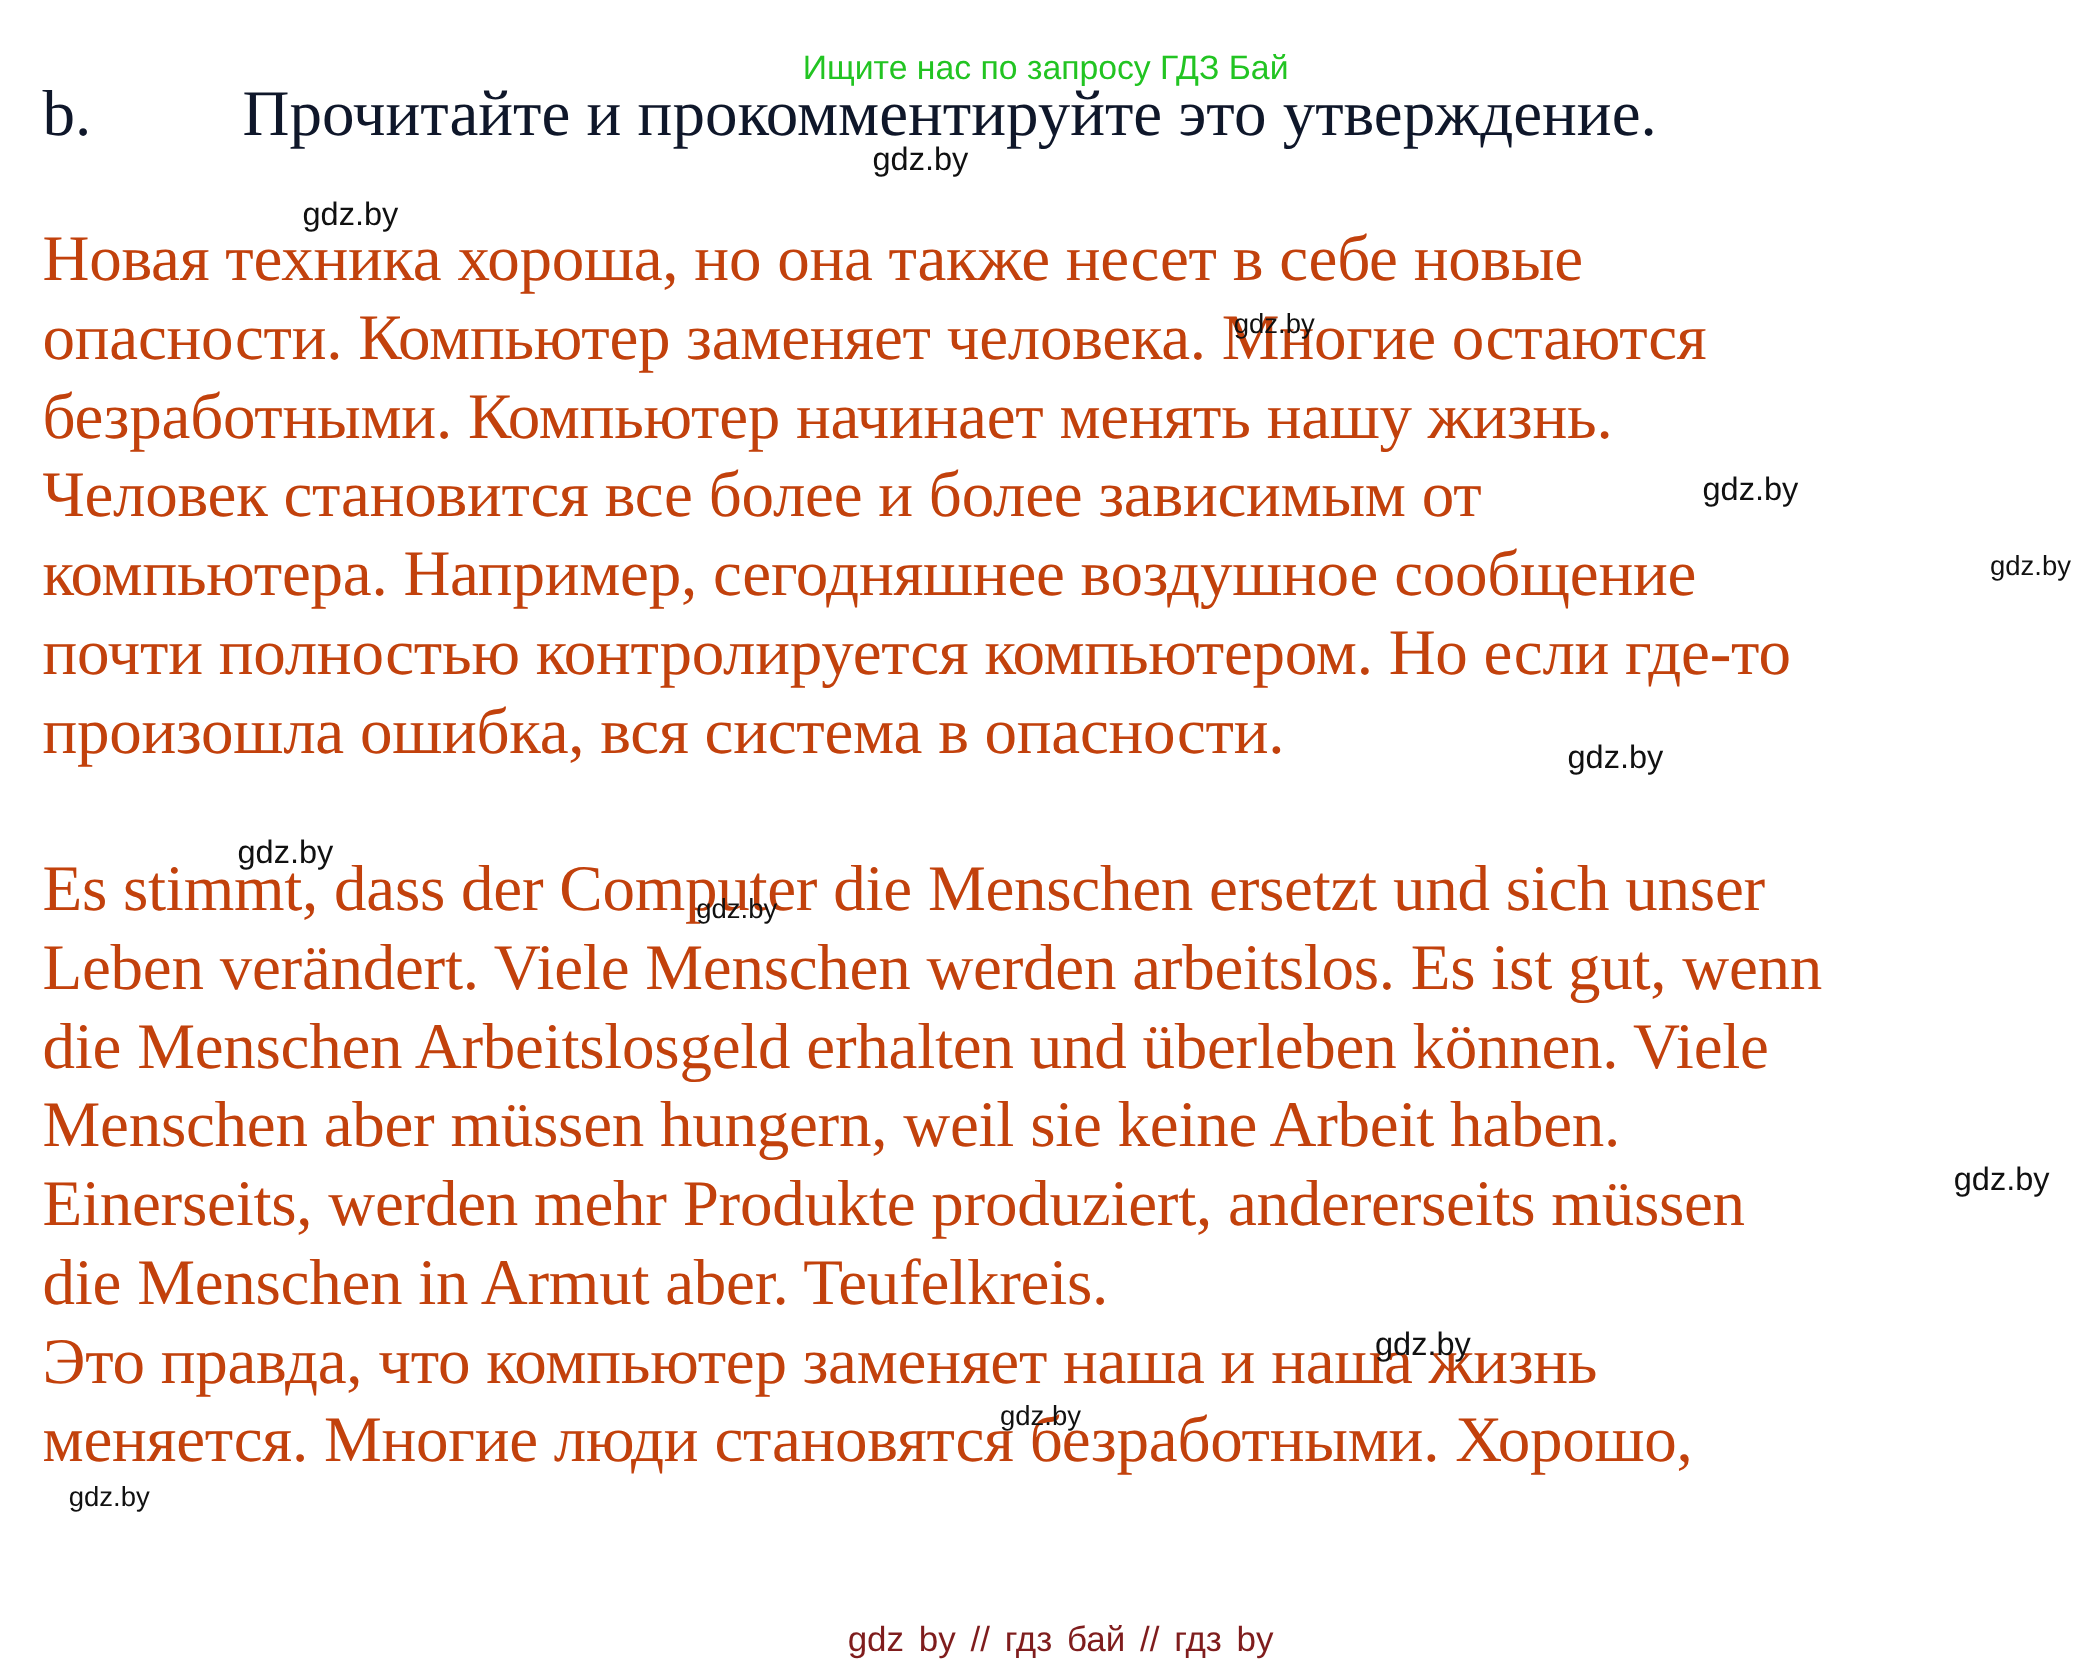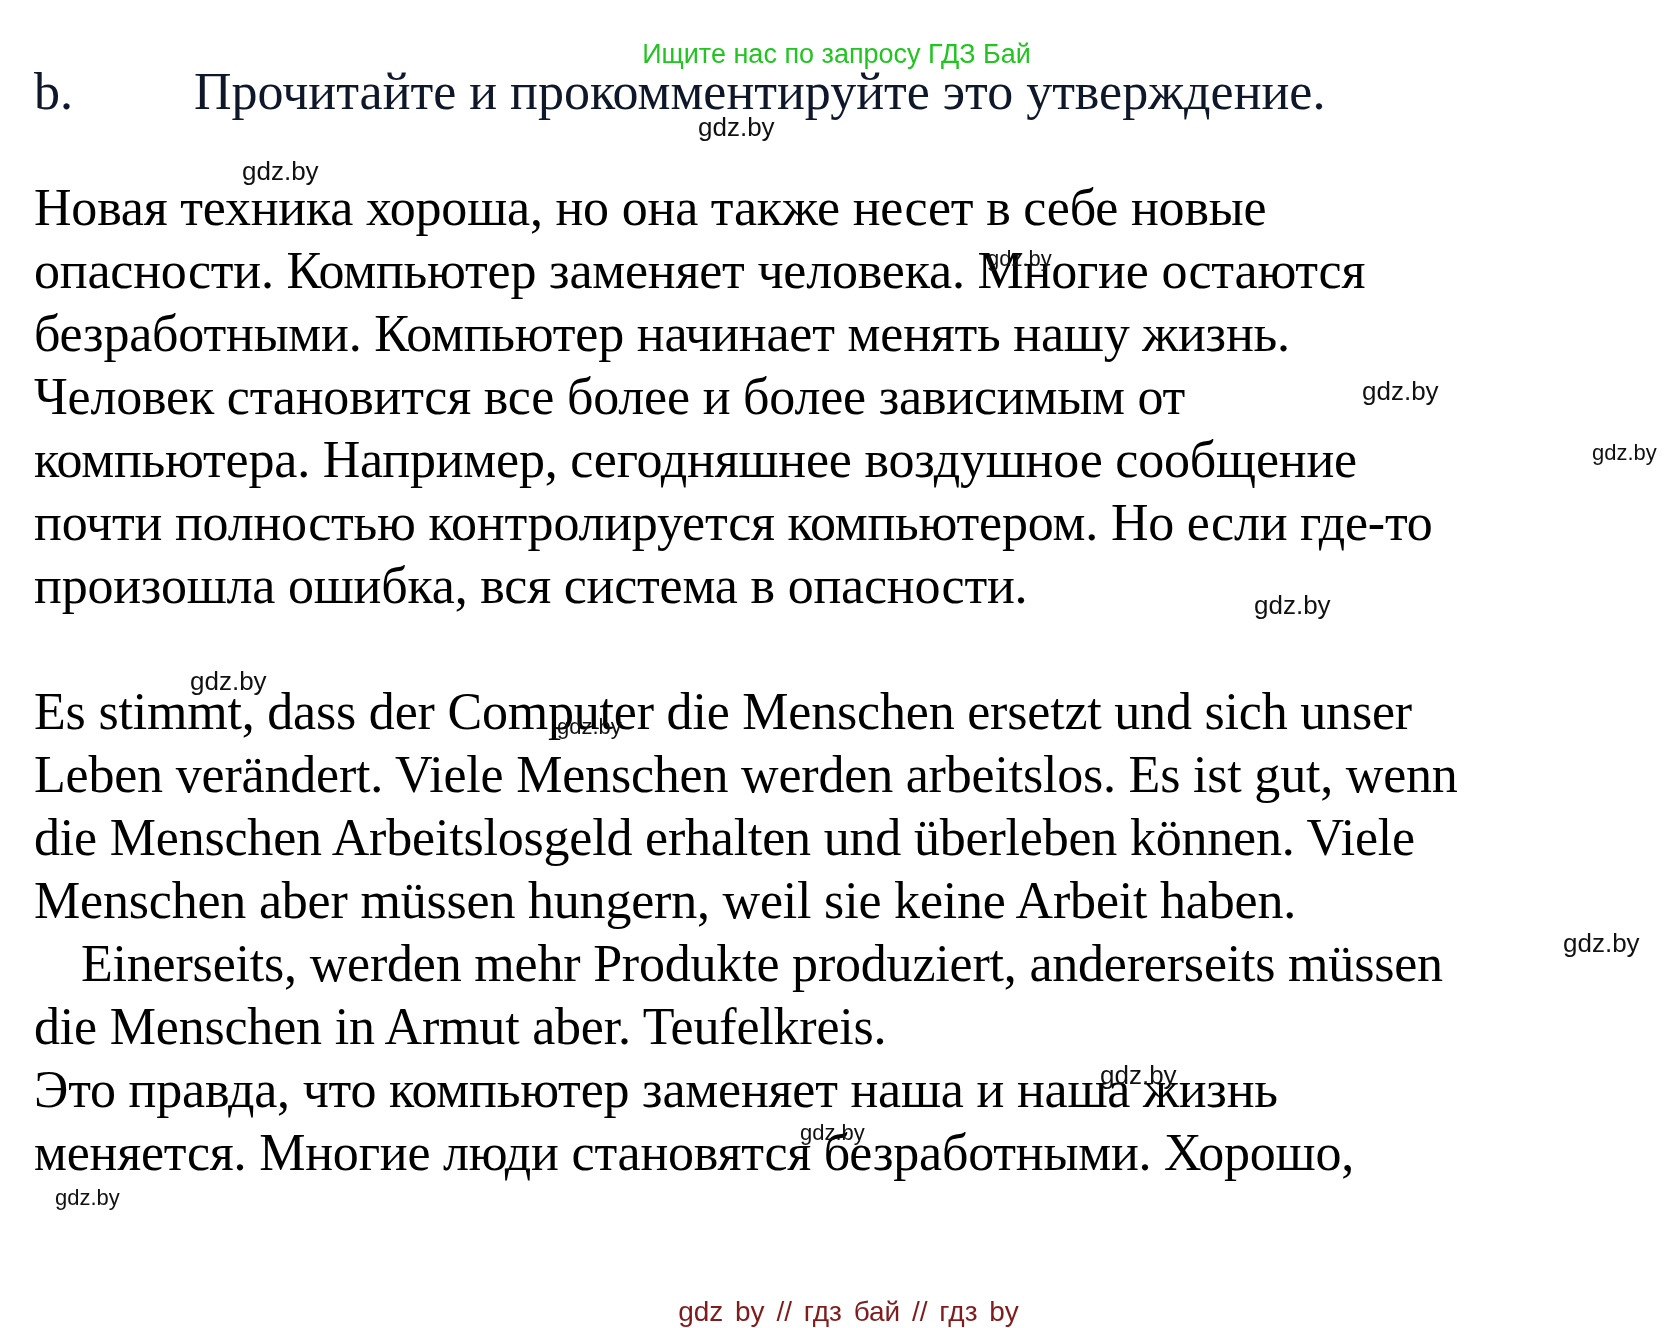--- a/index.html
+++ b/index.html
@@ -50,21 +50,21 @@
     .task-letter {
       display: inline-block;
       width: 160px;
     }
     .text-line {
       position: absolute;
       left: 34px;
       font-family: "Liberation Serif", serif;
       font-size: 52px;
       line-height: 60px;
-      color: #000000;
+      color: #c2410c;
       white-space: nowrap;
       letter-spacing: -0.2px;
     }
     .watermark {
       position: absolute;
       font-family: "Liberation Sans", sans-serif;
       font-size: 26px;
       line-height: 30px;
       color: #111;
       white-space: nowrap;
@@ -90,21 +90,21 @@
   <div class="text-line" style="top:430px;">компьютера. Например, сегодняшнее воздушное сообщение</div>
   <div class="text-line" style="top:493px;">почти полностью контролируется компьютером. Но если где-то</div>
   <div class="text-line" style="top:556px;">произошла ошибка, вся система в опасности.</div>
 </div>
 
 <div>
   <div class="text-line" style="top:682px;">Es stimmt, dass der Computer die Menschen ersetzt und sich unser</div>
   <div class="text-line" style="top:745px;">Leben verändert. Viele Menschen werden arbeitslos. Es ist gut, wenn</div>
   <div class="text-line" style="top:808px;">die Menschen Arbeitslosgeld erhalten und überleben können. Viele</div>
   <div class="text-line" style="top:871px;">Menschen aber müssen hungern, weil sie keine Arbeit haben.</div>
-  <div class="text-line" style="top:934px;margin-left:47px;">Einerseits, werden mehr Produkte produziert, andererseits müssen</div>
+  <div class="text-line" style="top:934px;">Einerseits, werden mehr Produkte produziert, andererseits müssen</div>
   <div class="text-line" style="top:997px;">die Menschen in Armut aber. Teufelkreis.</div>
 </div>
 
 <div>
   <div class="text-line" style="top:1060px;">Это правда, что компьютер заменяет наша и наша жизнь</div>
   <div class="text-line" style="top:1123px;">меняется. Многие люди становятся безработными. Хорошо,</div>
 </div>
 
 <div class="watermark" style="left:698px; top:112px;">gdz.by</div>
 <div class="watermark" style="left:242px; top:156px;">gdz.by</div>

